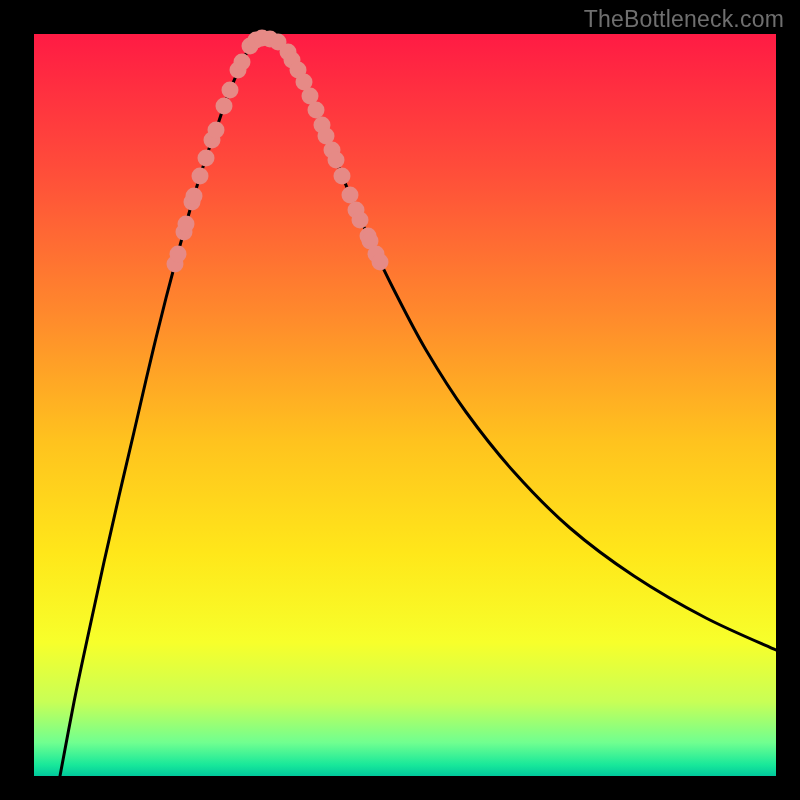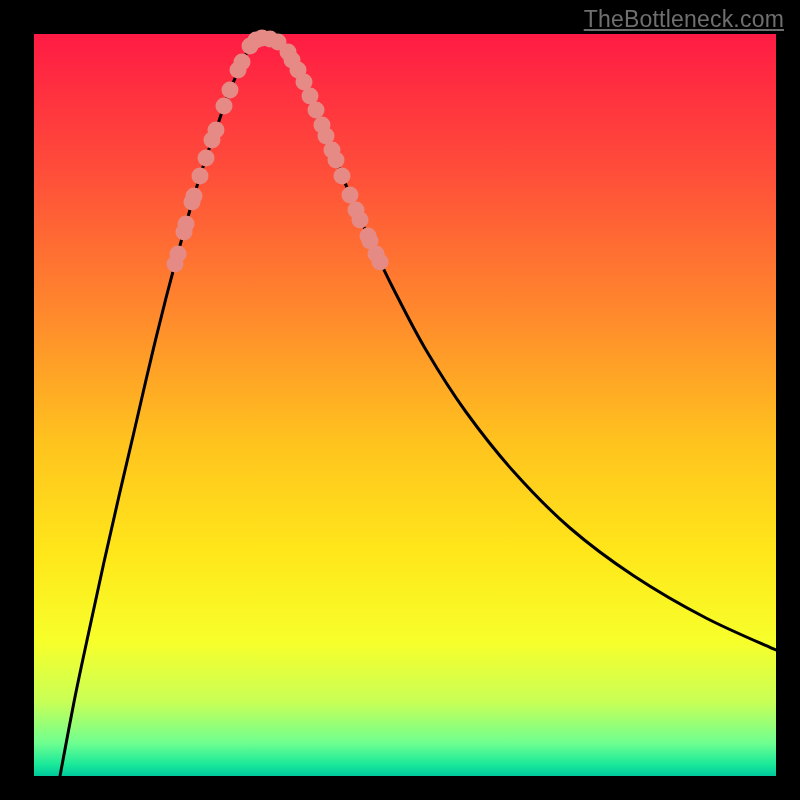--- a/index.html
+++ b/index.html
@@ -28,21 +28,20 @@
     
   }
   .watermark {
     position: absolute;
     top: 6px;
     right: 16px;
     color: #6f6f6f;
     font-size: 23px;
     font-weight: 400;
     letter-spacing: 0.2px;
-    text-decoration: underline;
   }
   svg.curve {
     position: absolute;
     left: 0;
     top: 0;
     width: 742px;
     height: 742px;
     overflow: visible;
   }
 </style>

